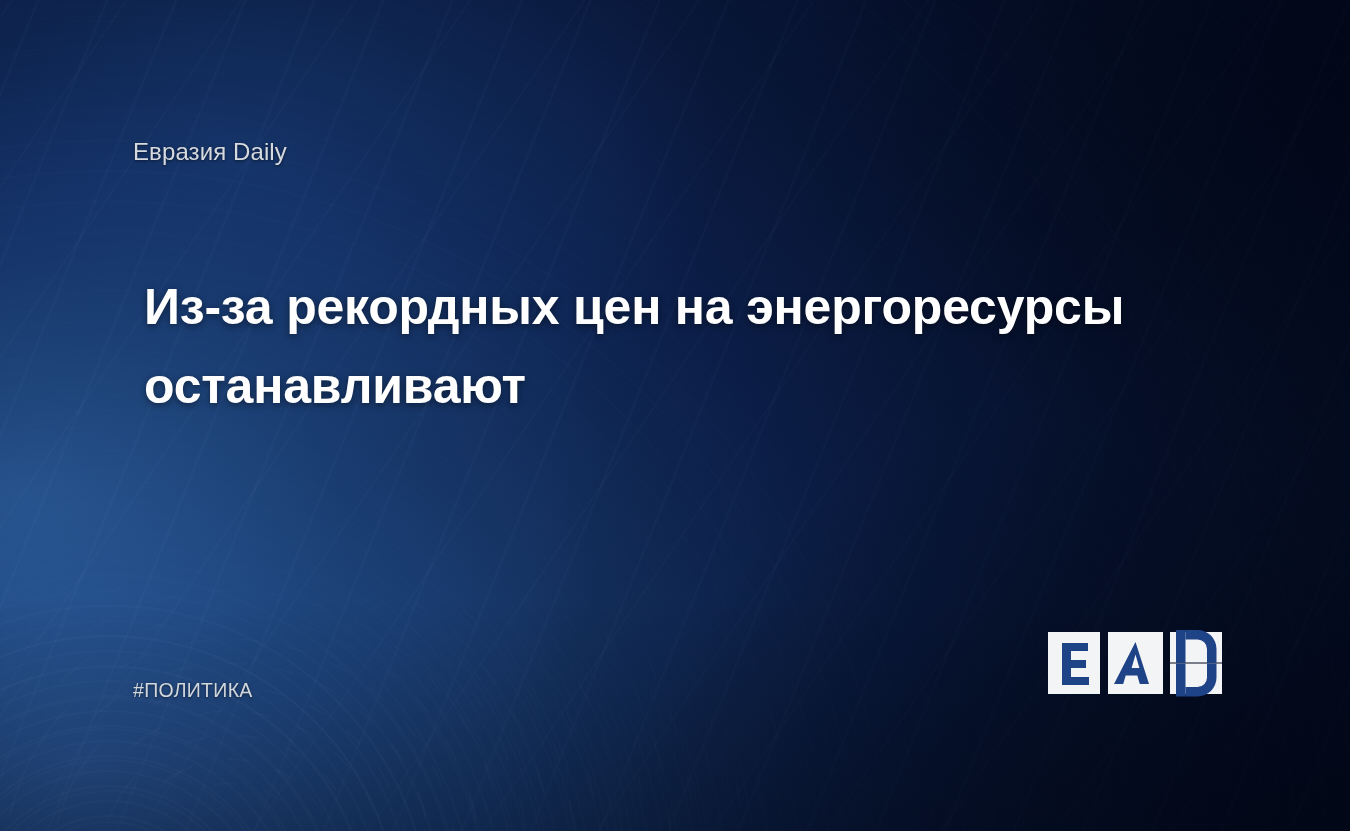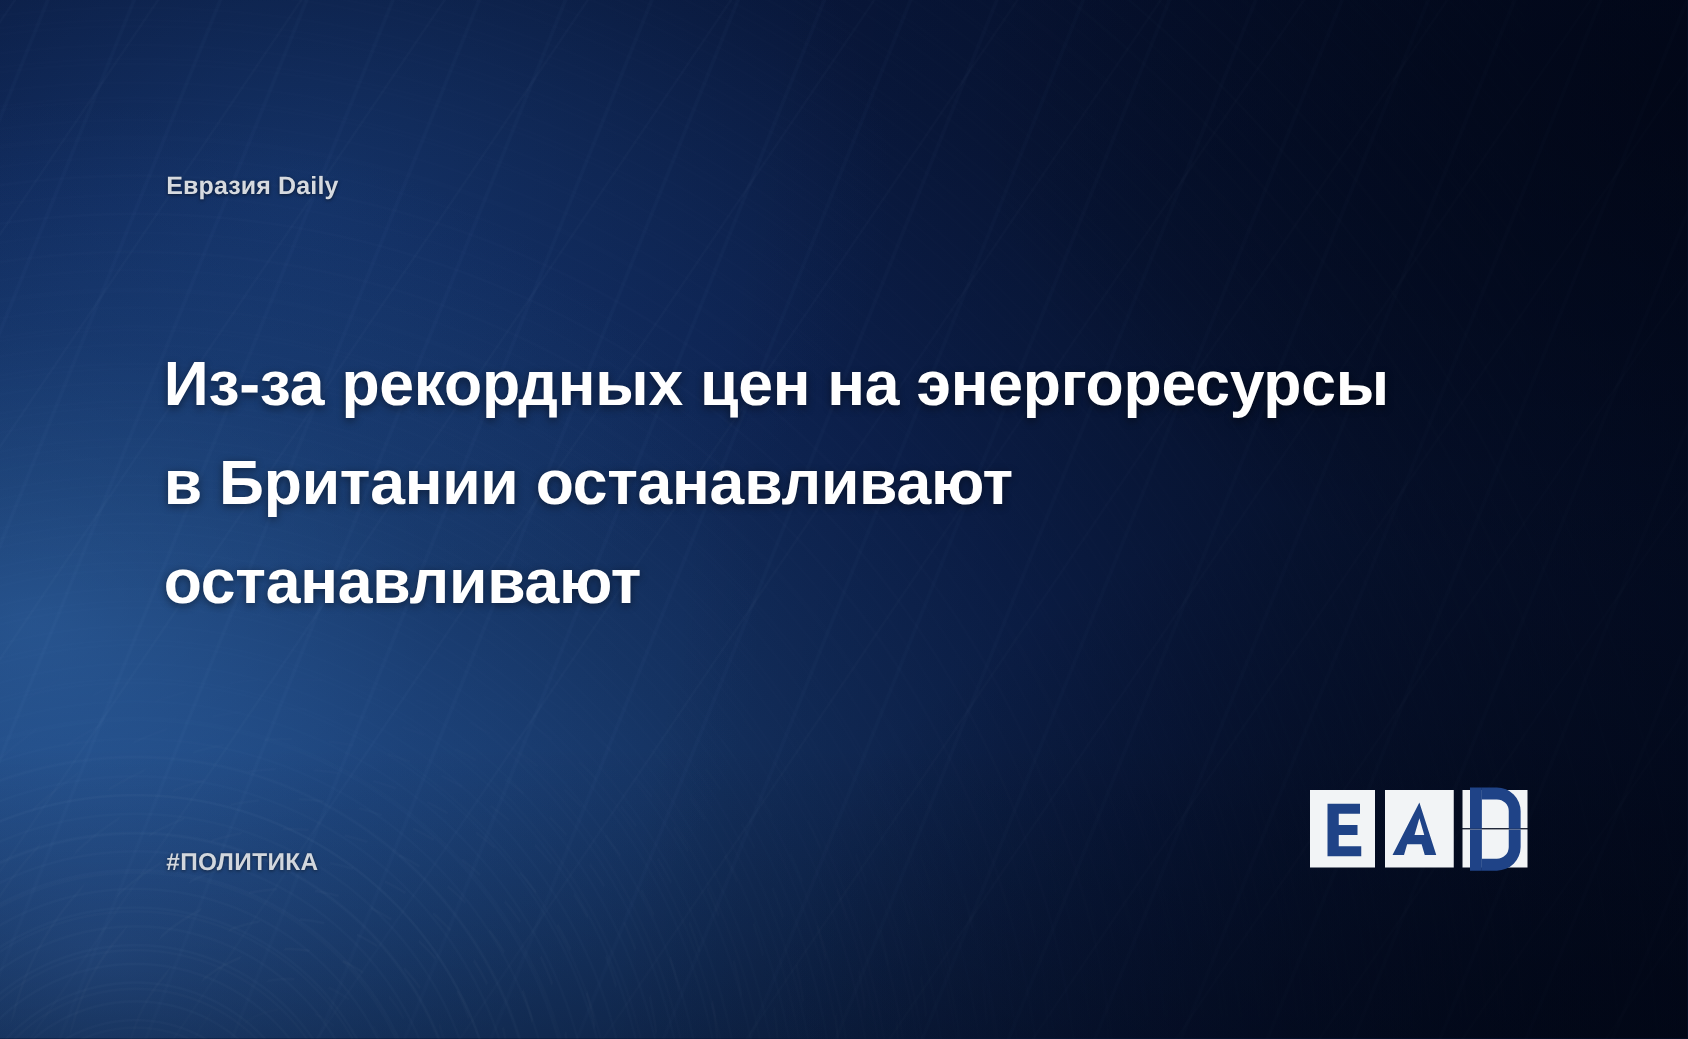--- a/index.html
+++ b/index.html
@@ -111,49 +111,49 @@
   
   .content {
     position: absolute;
     inset: 0;
   }
 
   .brand {
     position: absolute;
     left: 133px;
     top: 138px;
-    font-size: 20px;
-    font-weight: 700;
+    font-size: 24px;
+    font-weight: 400;
     letter-spacing: 0.1px;
     color: #d6dadf;
     text-shadow: 0 1px 3px rgba(0,0,0,0.55);
     white-space: nowrap;
   }
 
   .headline {
     position: absolute;
-    left: 131px;
+    left: 144px;
     top: 268px;
     width: 1090px;
     margin: 0;
     font-size: 50px;
     font-weight: 700;
     line-height: 79px;
     letter-spacing: -0.2px;
     color: #ffffff;
     text-shadow: 0 2px 7px rgba(0,0,0,0.45);
   }
   .headline .hl-line { display: block; }
 
   .tag {
     position: absolute;
     left: 133px;
     top: 679px;
     font-size: 19.5px;
-    font-weight: 700;
+    font-weight: 400;
     letter-spacing: 0.3px;
     color: #d2d7dd;
     text-shadow: 0 1px 3px rgba(0,0,0,0.5);
     white-space: nowrap;
   }
 
   
   .logo {
     position: absolute;
     left: 1045px;
@@ -174,21 +174,20 @@
   <div class="trails-2"></div>
   <div class="dashes"></div>
   <div class="vignette"></div>
 
   <div class="content">
 
     <div class="brand">Евразия Daily</div>
 
     <h1 class="headline">
       <span class="hl-line">Из-за рекордных цен на энергоресурсы</span>
-      <span class="hl-line">в Британии останавливают</span>
       <span class="hl-line">останавливают</span>
     </h1>
 
     <div class="tag">#ПОЛИТИКА</div>
 
     <div class="logo">
       <svg width="185" height="76" viewBox="0 0 185 76" xmlns="http://www.w3.org/2000/svg">
 
         <rect x="3" y="6" width="52" height="62" fill="#f2f4f6"></rect>
         <path d="M17 17 h26 v8 h-17 v9 h15 v8 h-15 v9 h18 v8 h-27 z" fill="#1f4387"></path>

